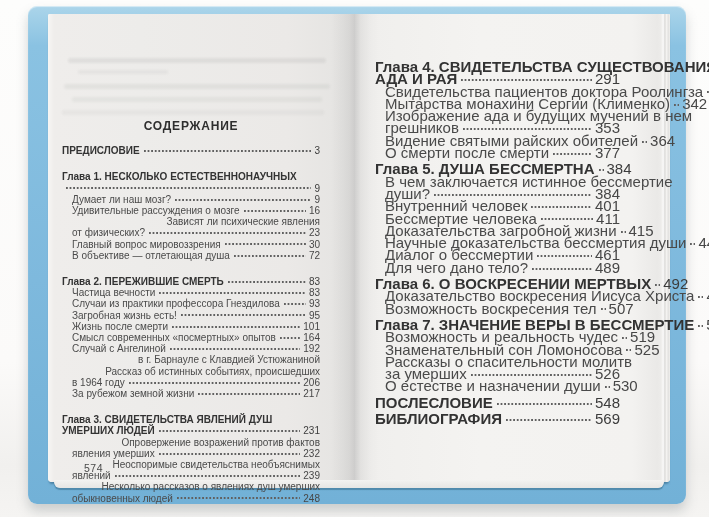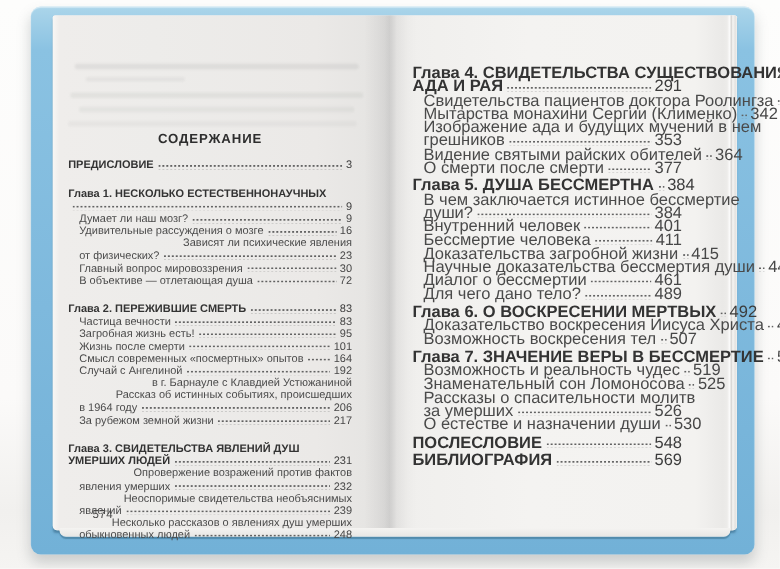--- a/index.html
+++ b/index.html
@@ -154,20 +154,27 @@
             </div>
             <div class="entry sub">
               <div class="eline last">
                 <span class="t">Частица вечности</span>
                 <span class="leader"></span>
                 <span class="num">83</span>
               </div>
             </div>
             <div class="entry sub">
               <div class="eline last">
+                <span class="t">Случаи из практики профессора Гнездилова</span>
+                <span class="leader"></span>
+                <span class="num">93</span>
+              </div>
+            </div>
+            <div class="entry sub">
+              <div class="eline last">
                 <span class="t">Загробная жизнь есть!</span>
                 <span class="leader"></span>
                 <span class="num">95</span>
               </div>
             </div>
             <div class="entry sub">
               <div class="eline last">
                 <span class="t">Жизнь после смерти</span>
                 <span class="leader"></span>
                 <span class="num">101</span>

